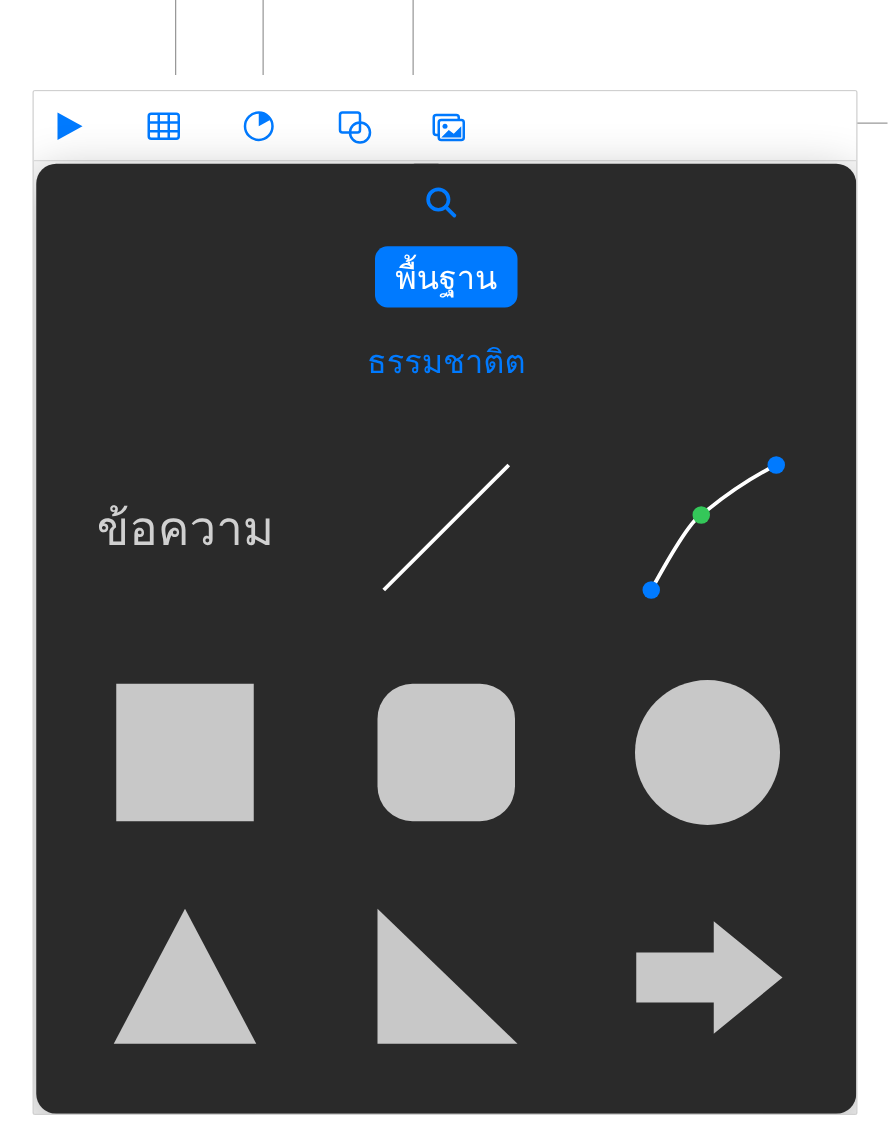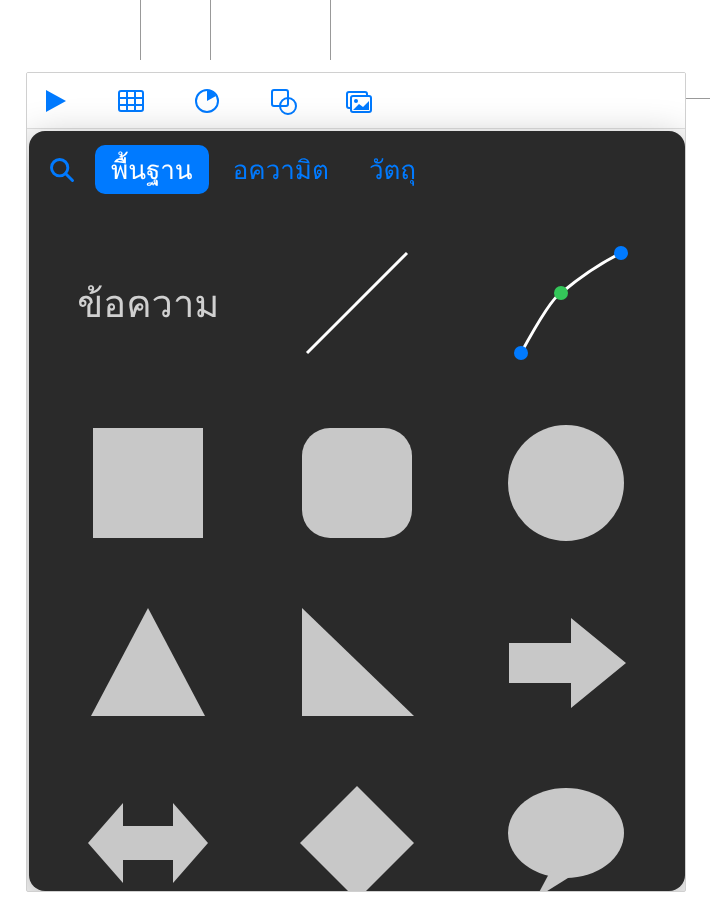--- a/index.html
+++ b/index.html
@@ -90,21 +90,22 @@
       height: 0;
       border-left: 12px solid transparent;
       border-right: 12px solid transparent;
       border-bottom: 12px solid #2a2a2a;
     }
     
     .popover-tabs {
       display: flex;
       align-items: center;
       padding: 14px 16px;
-      gap: 8px;
+      gap: 18px;
+      flex-direction: column;
     }
     
     .search-btn {
       width: 34px;
       height: 34px;
       display: flex;
       align-items: center;
       justify-content: center;
       margin-right: 8px;
     }
@@ -211,22 +212,21 @@
     <div class="popover-arrow"></div>
 
     <div class="popover-tabs">
       <div class="search-btn">
         <svg viewBox="0 0 24 24" width="28" height="28">
           <circle cx="10" cy="10" r="7" fill="none" stroke="#007aff" stroke-width="2.5"></circle>
           <line x1="15" y1="15" x2="21" y2="21" stroke="#007aff" stroke-width="2.5" stroke-linecap="round"></line>
         </svg>
       </div>
       <div class="tab active">พื้นฐาน</div>
-      <div class="tab">อความิต</div>
-      <div class="tab">วัตถุ</div>
+      <div class="tab">ธรรมชาติต</div>
     </div>
 
     <div class="shapes-grid">
 
       <div class="shape-cell">
         <span class="text-shape">ข้อความ</span>
       </div>
 
       <div class="shape-cell">
         <svg class="shape-svg" viewBox="0 0 130 130">

